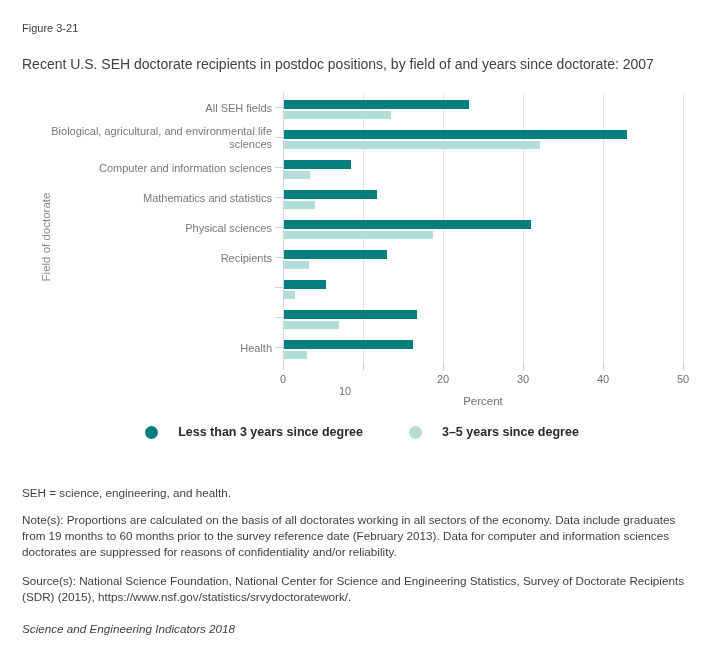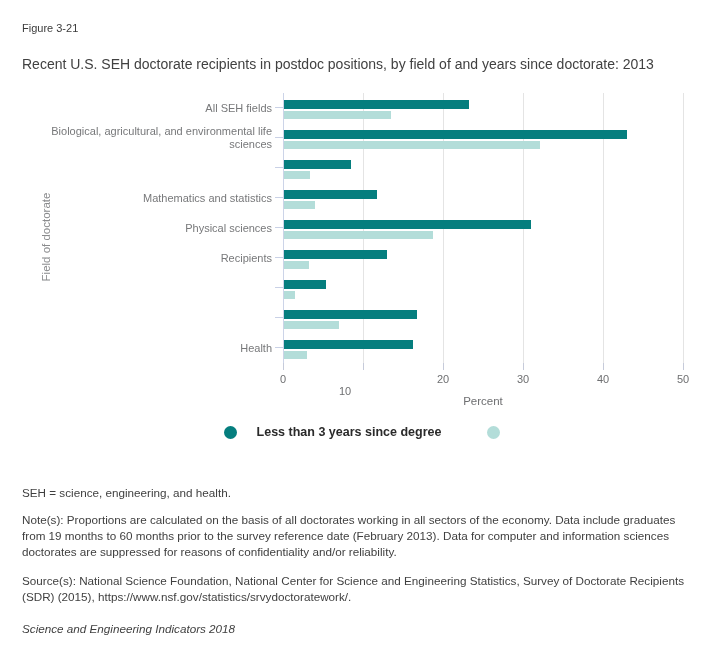--- a/index.html
+++ b/index.html
@@ -76,21 +76,21 @@
   .footer { position: absolute; left: 22px; width: 678px; font-size: 11.7px; color: #3f3f3f; line-height: 16px; }
   .f-seh { top: 485px; }
   .f-notes { top: 512px; }
   .f-source { top: 573px; }
   .f-credit { top: 621px; font-style: italic; }
 </style>
 </head>
 <body>
 
 <div class="figure-label">Figure 3-21</div>
-<div class="chart-title">Recent U.S. SEH doctorate recipients in postdoc positions, by field of and years since doctorate: 2013</div>
+<div class="chart-title">Recent U.S. SEH doctorate recipients in postdoc positions, by field of and years since doctorate: 2007</div>
 
 <div class="chart">
   <div class="y-axis-label">Field of doctorate</div>
   <div class="axis-line"></div>
   <div id="grid-layer">
       <div class="gridline" style="left: 341px;"></div>
       <div class="gridline" style="left: 421px;"></div>
       <div class="gridline" style="left: 501px;"></div>
       <div class="gridline" style="left: 581px;"></div>
       <div class="gridline" style="left: 661px;"></div>
@@ -102,20 +102,21 @@
         <div class="bar s0" style="width: 184.8px; background: rgb(5, 126, 126);"></div>
         <div class="bar s1" style="width: 107.2px; background: rgb(179, 221, 217);"></div>
       </div>
       <div class="row" style="top: 30px;">
         <div class="cat-label">Biological, agricultural, and environmental life sciences</div>
         <div class="row-tick"></div>
         <div class="bar s0" style="width: 343.2px; background: rgb(5, 126, 126);"></div>
         <div class="bar s1" style="width: 256px; background: rgb(179, 221, 217);"></div>
       </div>
       <div class="row" style="top: 60px;">
+        <div class="cat-label">Computer and information sciences</div>
         <div class="row-tick"></div>
         <div class="bar s0" style="width: 67.2px; background: rgb(5, 126, 126);"></div>
         <div class="bar s1" style="width: 26.4px; background: rgb(179, 221, 217);"></div>
       </div>
       <div class="row" style="top: 90px;">
         <div class="cat-label">Mathematics and statistics</div>
         <div class="row-tick"></div>
         <div class="bar s0" style="width: 92.8px; background: rgb(5, 126, 126);"></div>
         <div class="bar s1" style="width: 31.2px; background: rgb(179, 221, 217);"></div>
       </div>
@@ -165,19 +166,20 @@
   <div class="x-axis-label">Percent</div>
 </div>
 
 <div class="legend">
   <div class="legend-item">
     <span class="legend-swatch" id="swatch-0" style="background: rgb(5, 126, 126);"></span>
     <span class="legend-text">Less than 3 years since degree</span>
   </div>
   <div class="legend-item">
     <span class="legend-swatch" id="swatch-1" style="background: rgb(179, 221, 217);"></span>
+    <span class="legend-text">3–5 years since degree</span>
   </div>
 </div>
 
 <div class="footer f-seh">SEH = science, engineering, and health.</div>
 <div class="footer f-notes">Note(s): Proportions are calculated on the basis of all doctorates working in all sectors of the economy. Data include graduates from 19 months to 60 months prior to the survey reference date (February 2013). Data for computer and information sciences doctorates are suppressed for reasons of confidentiality and/or reliability.</div>
 <div class="footer f-source">Source(s): National Science Foundation, National Center for Science and Engineering Statistics, Survey of Doctorate Recipients (SDR) (2015), https://www.nsf.gov/statistics/srvydoctoratework/.</div>
 <div class="footer f-credit">Science and Engineering Indicators 2018</div>
 
 </body></html>

